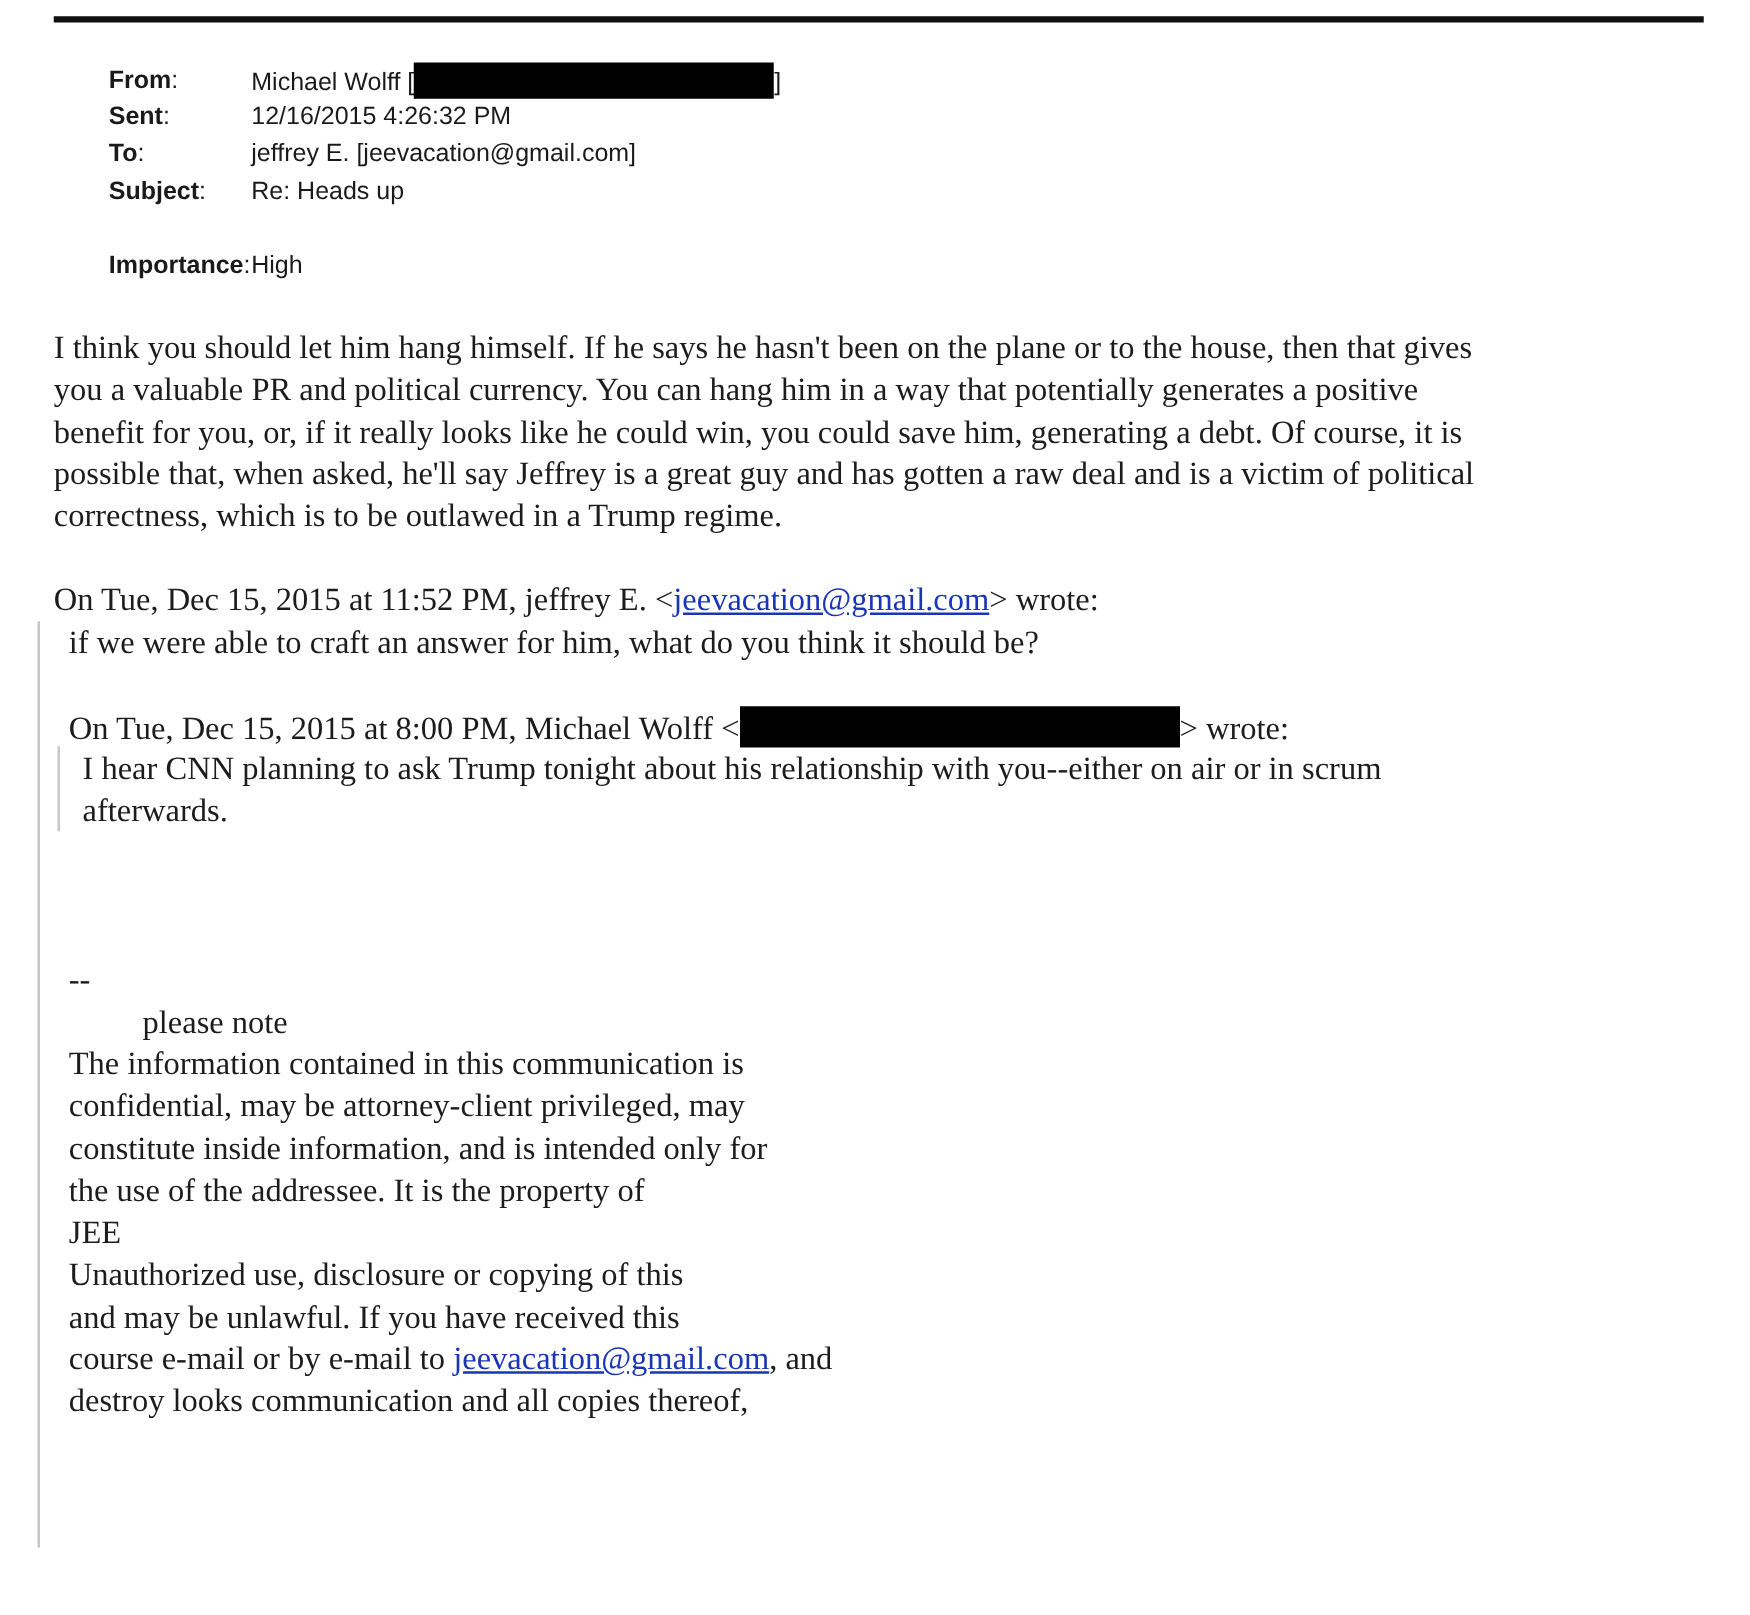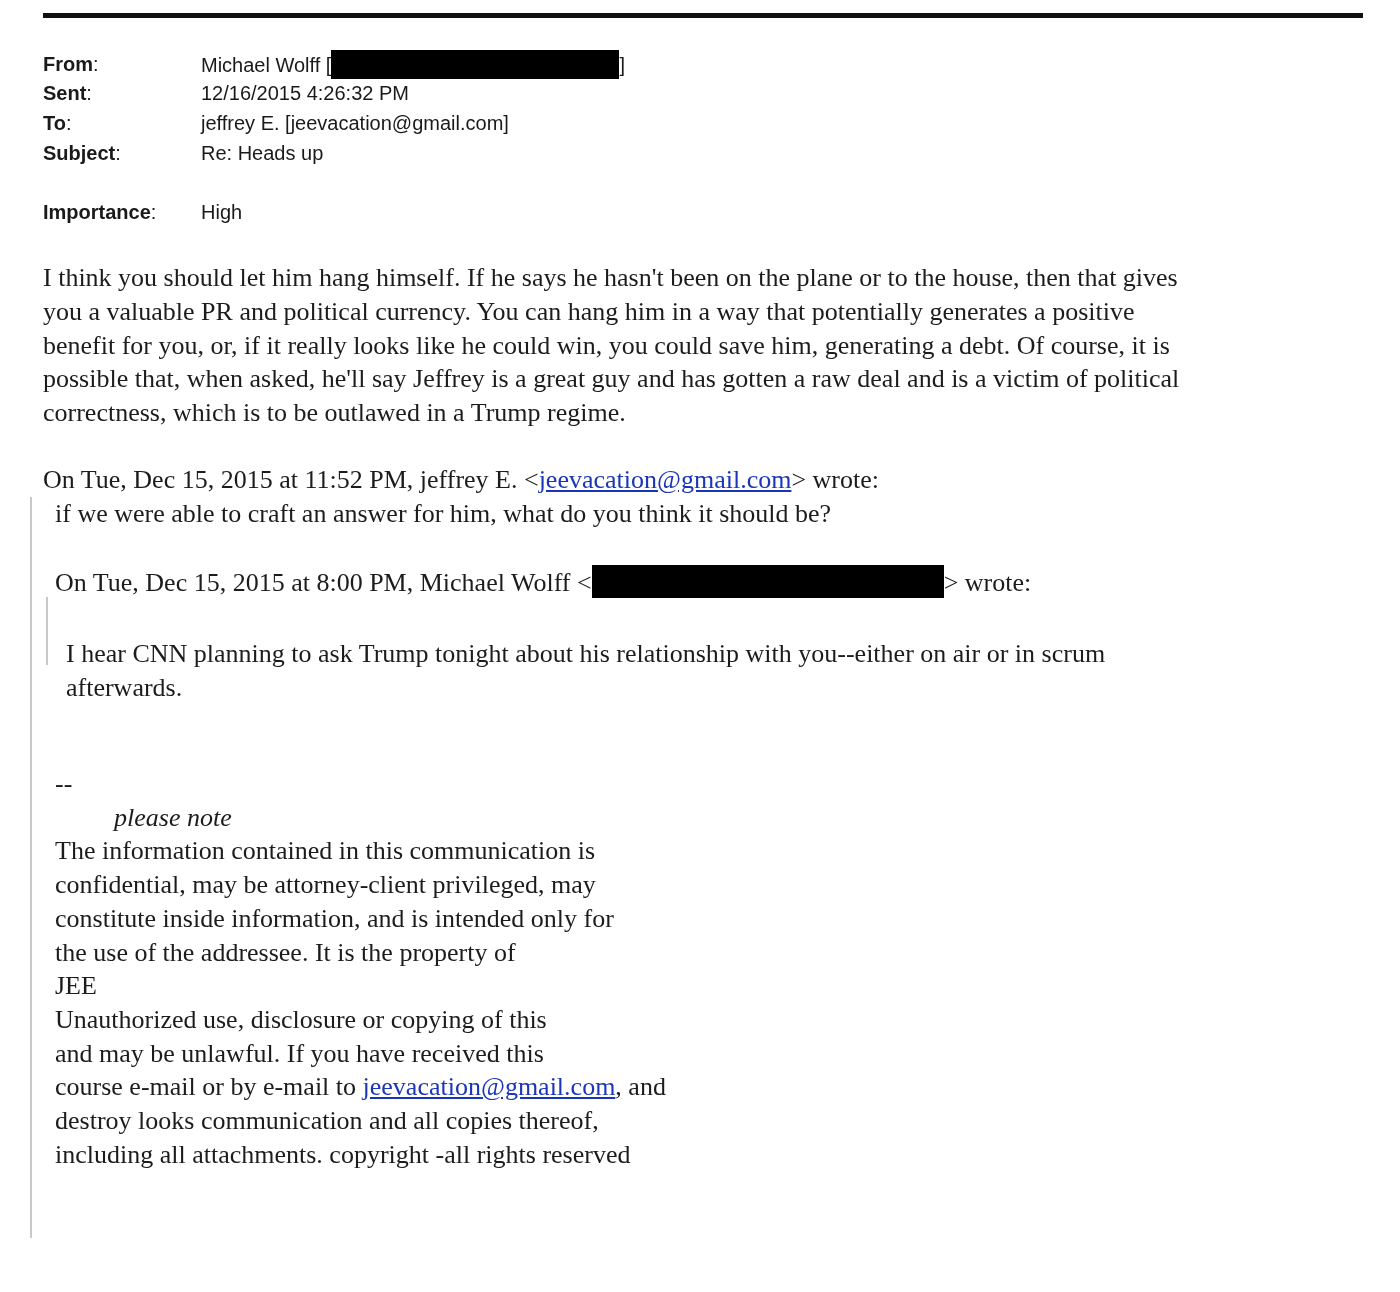--- a/index.html
+++ b/index.html
@@ -35,21 +35,21 @@
       left: 0;
       white-space: nowrap;
       height: 28px;
       line-height: 28px;
     }
     .hlabel {
       position: absolute;
       left: 0;
       width: 158px;
     }
-    .hlabel b { font-weight: bold; }
+    .hlabel b { font-weight: bold; margin-left: 44px; }
     .hvalue {
       position: absolute;
       left: 158px;
     }
     .redact-from {
       display: inline-block;
       width: 288px;
       height: 29px;
       background: #000;
       vertical-align: -7px;
@@ -113,29 +113,28 @@
       top: 597px;
       width: 2px;
       height: 68px;
       background: #c8c8c8;
     }
     .q2-text {
       position: absolute;
       left: 66px;
       top: 598px;
       line-height: 34px;
-      margin-top: 39px;
     }
     .sig {
       position: absolute;
       left: 55px;
       top: 767px;
       line-height: 33.7px;
     }
-    .sig .indent { padding-left: 59px; font-style: italic; }
+    .sig .indent { padding-left: 59px; }
   </style>
 </head>
 <body>
 
 <div class="top-rule"></div>
 
 <div class="header">
   <div class="hrow" style="top:0px;">
     <span class="hlabel"><b>From</b><span>:</span></span>
     <span class="hvalue"><span>Michael Wolff [</span><span class="redact-from"></span><span>]</span></span>
@@ -190,14 +189,13 @@
   <span class="line indent">please note</span>
   <span class="line">The information contained in this communication is</span>
   <span class="line">confidential, may be attorney-client privileged, may</span>
   <span class="line">constitute inside information, and is intended only for</span>
   <span class="line">the use of the addressee. It is the property of</span>
   <span class="line">JEE</span>
   <span class="line">Unauthorized use, disclosure or copying of this</span>
   <span class="line">and may be unlawful. If you have received this</span>
   <span class="line"><span>course e-mail or by e-mail to </span><a class="mail">jeevacation@gmail.com</a><span>, and</span></span>
   <span class="line">destroy looks communication and all copies thereof,</span>
-  <span class="line">including all attachments. copyright -all rights reserved</span>
 </div>
 
 </body></html>

